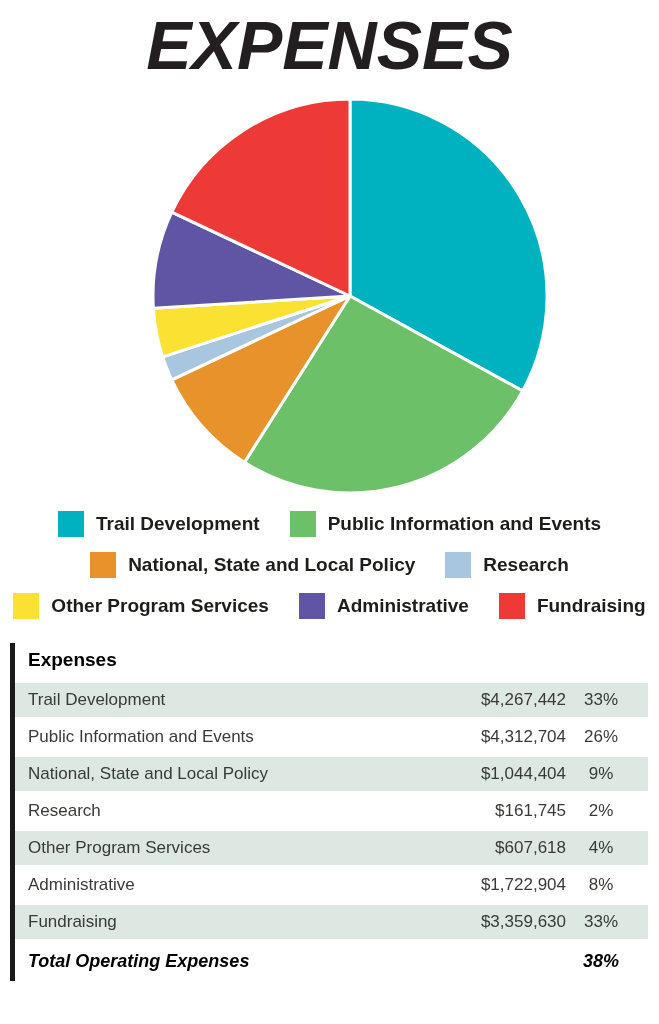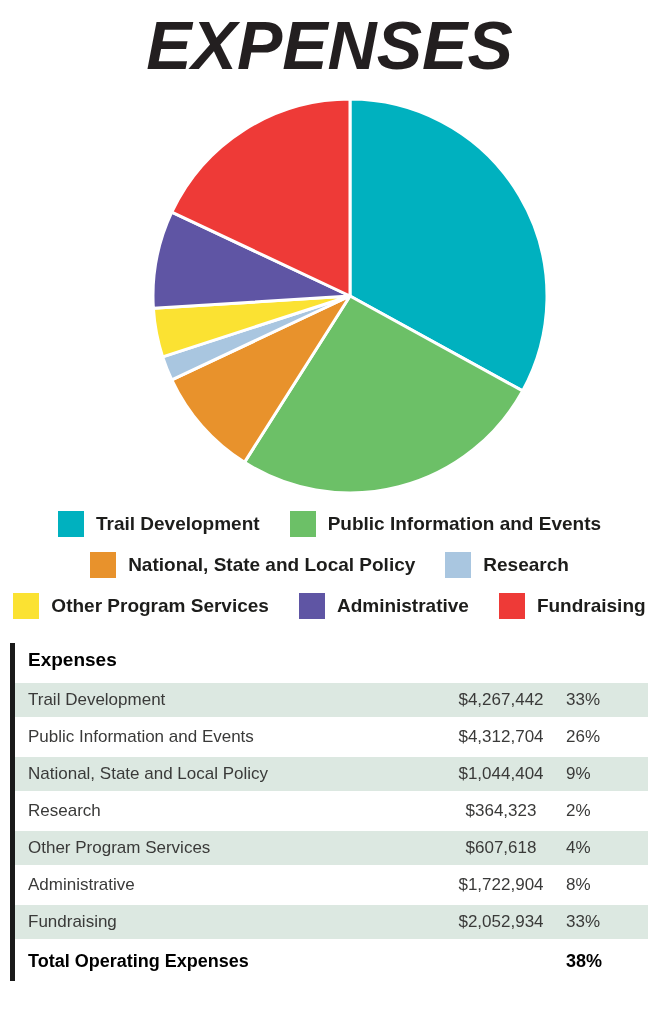--- a/index.html
+++ b/index.html
@@ -76,29 +76,30 @@
     align-items: center;
     padding: 7px 12px 7px 13px;
     margin-bottom: 3px;
     font-size: 17px;
     color: #3a3a39;
   }
   .t-row.shaded {
     background: #dce8e1;
   }
   .t-label { flex: 1 1 auto; }
-  .t-amount { width: 130px; text-align: center; }
-  .t-pct { width: 70px; text-align: left; }
+  .t-amount { width: 130px; text-align: right; }
+  .t-pct { width: 70px; text-align: center; }
   .t-total {
     display: flex;
     align-items: center;
     padding: 9px 12px 9px 13px;
     font-size: 18px;
     font-weight: 700;
     color: #000000;
+    font-style: italic;
   }
 </style>
 </head>
 <body>
 
 <div class="page">
 
   <h1 class="title">EXPENSES</h1>
 
   <div class="pie-wrap">
@@ -170,39 +171,39 @@
   </div>
 
   <div class="t-row shaded">
     <span class="t-label">National, State and Local Policy</span>
     <span class="t-amount">$1,044,404</span>
     <span class="t-pct">9%</span>
   </div>
 
   <div class="t-row">
     <span class="t-label">Research</span>
-    <span class="t-amount">$364,323</span>
+    <span class="t-amount">$161,745</span>
     <span class="t-pct">2%</span>
   </div>
 
   <div class="t-row shaded">
     <span class="t-label">Other Program Services</span>
     <span class="t-amount">$607,618</span>
     <span class="t-pct">4%</span>
   </div>
 
   <div class="t-row">
     <span class="t-label">Administrative</span>
     <span class="t-amount">$1,722,904</span>
     <span class="t-pct">8%</span>
   </div>
 
   <div class="t-row shaded">
     <span class="t-label">Fundraising</span>
-    <span class="t-amount">$2,052,934</span>
+    <span class="t-amount">$3,359,630</span>
     <span class="t-pct">33%</span>
   </div>
 </div>
     <div class="t-total">
       <span class="t-label">Total Operating Expenses</span>
       <span class="t-pct">38%</span>
     </div>
   </div>
 
 </div>

